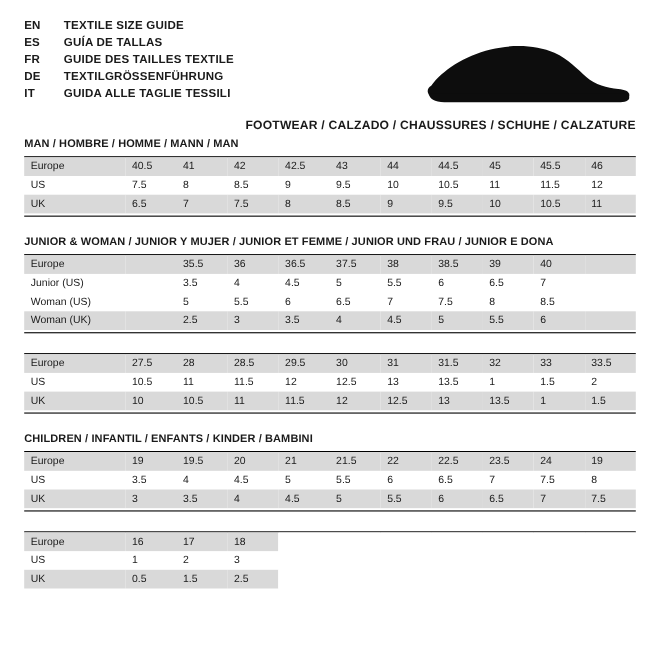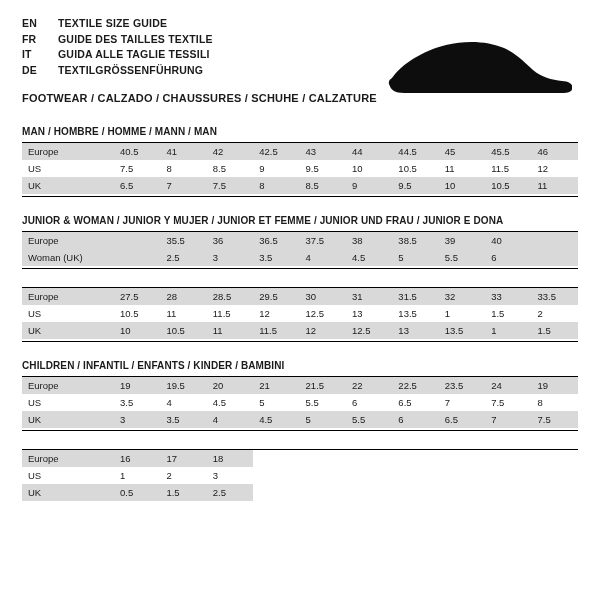--- a/index.html
+++ b/index.html
@@ -54,20 +54,21 @@
     top: 18px;
     width: 190px;
     height: 70px;
   }
 
   .footwear-line {
     margin-top: 14px;
     font-size: 11px;
     font-weight: bold;
     letter-spacing: 0.2px;
+    text-align: right;
   }
 
   
   .section {
     margin-top: 18px;
   }
   .section-title {
     font-size: 10px;
     font-weight: bold;
     letter-spacing: 0.1px;
@@ -115,30 +116,34 @@
 <div class="page">
 
   <div class="header">
     <table class="lang-table">
       <tbody id="lang-rows">
           <tr>
             <td class="lang-code">EN</td>
             <td class="lang-title">TEXTILE SIZE GUIDE</td>
           </tr>
           <tr>
+            <td class="lang-code">ES</td>
+            <td class="lang-title">GUÍA DE TALLAS</td>
+          </tr>
+          <tr>
             <td class="lang-code">FR</td>
             <td class="lang-title">GUIDE DES TAILLES TEXTILE</td>
           </tr>
           <tr>
+            <td class="lang-code">DE</td>
+            <td class="lang-title">TEXTILGRÖSSENFÜHRUNG</td>
+          </tr>
+          <tr>
             <td class="lang-code">IT</td>
             <td class="lang-title">GUIDA ALLE TAGLIE TESSILI</td>
-          </tr>
-          <tr>
-            <td class="lang-code">DE</td>
-            <td class="lang-title">TEXTILGRÖSSENFÜHRUNG</td>
           </tr>
         </tbody>
     </table>
 
     <div class="shoe-wrap">
       <svg viewBox="0 0 190 70" width="190" height="70" aria-hidden="true">
         <path fill="#0d0d0d" d="M8,44 C18,30 38,17 62,11 C82,6 104,7 120,14 C133,20 141,29 149,36
                  C157,43 168,46 178,47 C184,47.6 188,49 188,52.5 C188,56 184,58 178,58
                  L22,58 C12,58 6,54 5,50 C4.3,47.4 5.6,45.6 8,44 Z"></path>
         <path fill="#0d0d0d" d="M6,51 L188,51 L188,55 C188,57.5 184,59 178,59 L20,59 C11,59 6,55.5 6,51 Z"></path>
@@ -208,20 +213,46 @@
               <td>35.5</td>
               <td>36</td>
               <td>36.5</td>
               <td>37.5</td>
               <td>38</td>
               <td>38.5</td>
               <td>39</td>
               <td>40</td>
               <td></td>
             </tr>
+            <tr>
+              <td class="lbl">Junior (US)</td>
+              <td></td>
+              <td>3.5</td>
+              <td>4</td>
+              <td>4.5</td>
+              <td>5</td>
+              <td>5.5</td>
+              <td>6</td>
+              <td>6.5</td>
+              <td>7</td>
+              <td></td>
+            </tr>
+            <tr>
+              <td class="lbl">Woman (US)</td>
+              <td></td>
+              <td>5</td>
+              <td>5.5</td>
+              <td>6</td>
+              <td>6.5</td>
+              <td>7</td>
+              <td>7.5</td>
+              <td>8</td>
+              <td>8.5</td>
+              <td></td>
+            </tr>
             <tr class="shaded">
               <td class="lbl">Woman (UK)</td>
               <td></td>
               <td>2.5</td>
               <td>3</td>
               <td>3.5</td>
               <td>4</td>
               <td>4.5</td>
               <td>5</td>
               <td>5.5</td>

